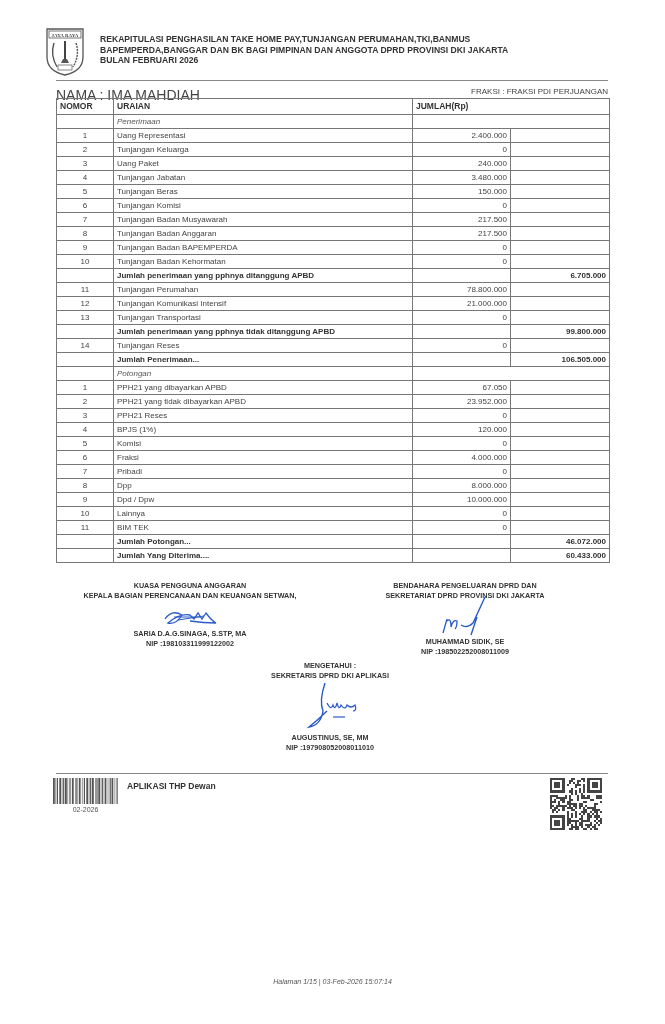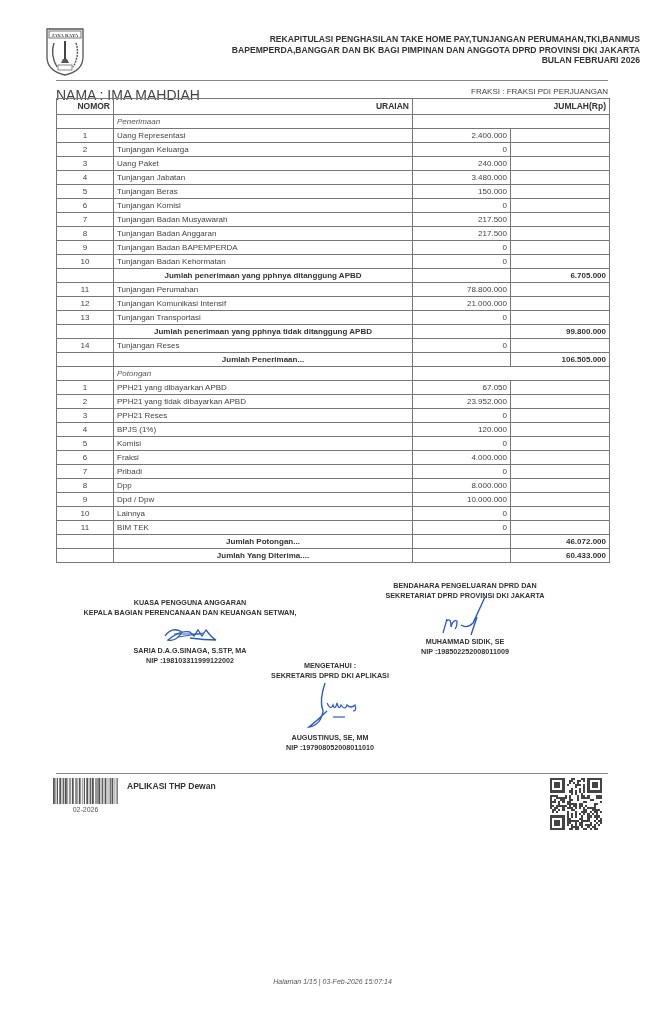--- a/index.html
+++ b/index.html
@@ -2,37 +2,37 @@
 <html><head>
 <meta charset="utf-8">
 <style>
   html, body { margin: 0; padding: 0; background: #ffffff; }
   body { width: 665px; height: 1024px; position: relative; overflow: hidden;
          font-family: "Liberation Sans", sans-serif; color: #333; }
   .page { position: absolute; left: 0; top: 0; width: 665px; height: 1024px; }
 
   
   .logo { position: absolute; left: 45px; top: 27px; width: 40px; height: 50px; }
-  .title-block { position: absolute; left: 100px; top: 34px; width: 540px; text-align: right;
+  .title-block { position: absolute; left: 100px; top: 34px; width: 540px; text-align: left;
                  font-weight: bold; font-size: 8.6px; line-height: 10.5px; color: #333; }
   .hr { position: absolute; height: 1px; background: #888; }
   .meta-left { position: absolute; left: 56px; top: 87px; font-size: 14px; color: #444; }
   .meta-right { position: absolute; right: 57px; top: 87px; font-size: 8px; color: #444; padding-left: 41px; }
 
   
   table.main { position: absolute; left: 56px; top: 98px; border-collapse: collapse;
                font-size: 8px; color: #444; table-layout: fixed; }
   table.main td, table.main th { border: 1px solid #777; padding: 0 3px; height: 13px;
                line-height: 13px; white-space: nowrap; overflow: hidden; }
-  table.main th { font-weight: bold; text-align: right; height: 15px; font-size: 8.5px; color: #333; }
+  table.main th { font-weight: bold; text-align: left; height: 15px; font-size: 8.5px; color: #333; }
   .c-no { width: 50px; text-align: center; }
   .c-v1 { width: 91px; text-align: right; }
   .c-v2 { width: 92px; text-align: right; margin-left: 8px; }
   .section { font-style: italic; color: #555; }
-  .subtotal { font-weight: bold; text-align: center; color: #333; }
+  .subtotal { font-weight: bold; text-align: left; color: #333; }
   .bold { font-weight: bold; color: #333; }
 
   
   .sig { position: absolute; text-align: center; font-weight: bold; font-size: 7.2px;
          line-height: 10px; color: #333; }
   .sig .line { display: block; }
   .signature-svg { display: block; margin: 0 auto; }
 
   
   .barcode { position: absolute; left: 53px; top: 778px; width: 65px; height: 26px; }
@@ -271,21 +271,21 @@
      </tr>
         <tr>
        <td class="c-no"></td>
        <td class="subtotal">Jumlah Yang Diterima....</td>
        <td class="c-v1"></td>
        <td class="c-v2 bold">60.433.000</td>
      </tr>
       </tbody>
   </table>
 
-  <div class="sig" style="left:40px; top:598px; width:300px;">
+  <div class="sig" style="left:40px; top:581px; width:300px;">
     <span class="line">KUASA PENGGUNA ANGGARAN</span>
     <span class="line">KEPALA BAGIAN PERENCANAAN DAN KEUANGAN SETWAN,</span>
     <svg class="signature-svg" width="60" height="24" viewBox="0 0 60 24" style="margin-top:4px;">
       <path d="M5 14 Q12 4 22 10 Q16 20 8 18 Q20 8 30 10 L34 14 L38 8 L42 14 L46 8 Q52 16 56 18 Q44 18 30 16" fill="none" stroke="#2a5bc7" stroke-width="1.3"></path>
       <path d="M14 12 L40 12 M18 15 L44 11" stroke="#2a5bc7" stroke-width="1"></path>
     </svg>
     <span class="line">SARIA D.A.G.SINAGA, S.STP, MA</span>
     <span class="line">NIP :198103311999122002</span>
   </div>
 

